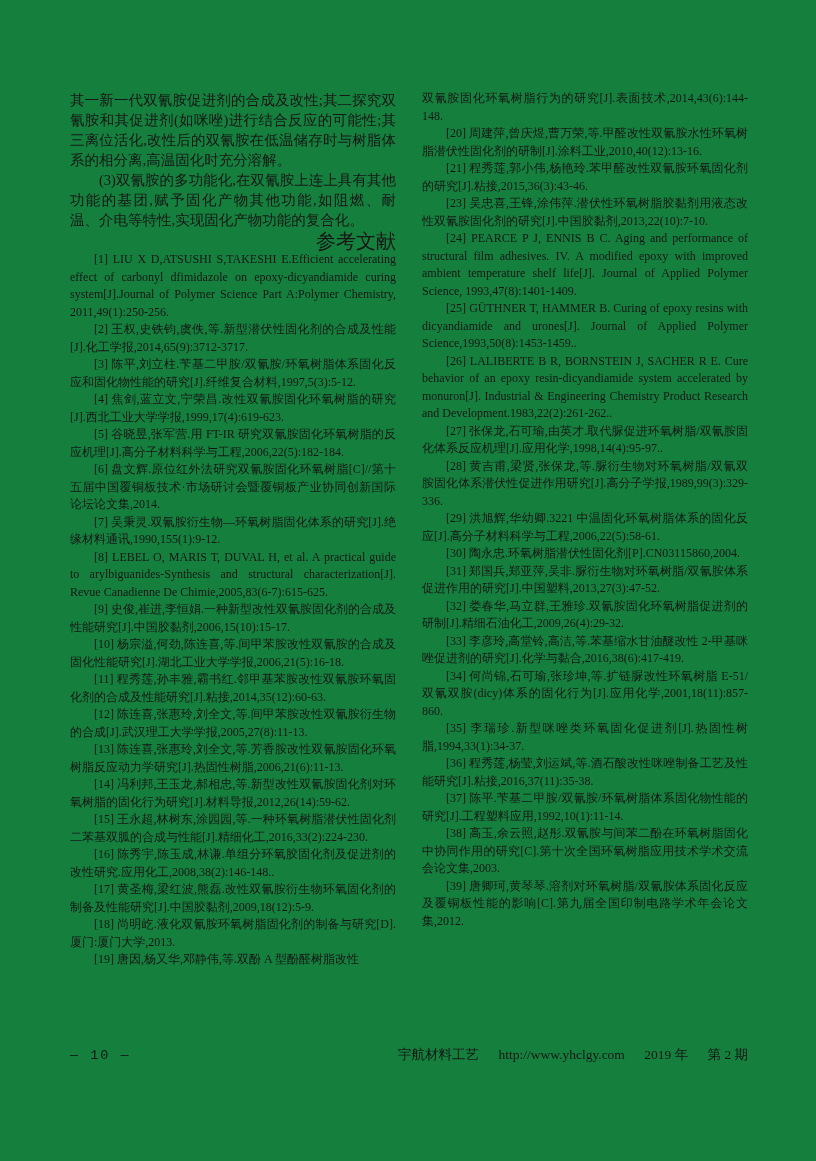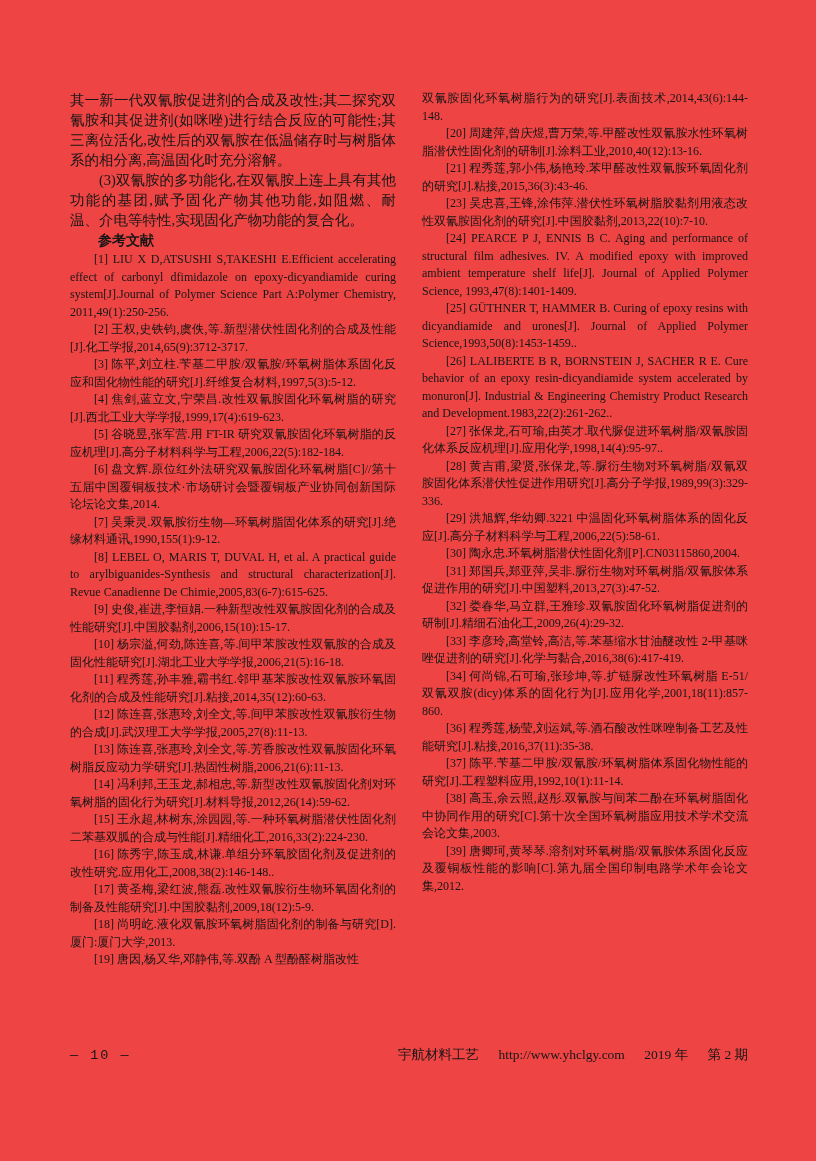--- a/index.html
+++ b/index.html
@@ -4,21 +4,21 @@
 <style>
   html, body {
     margin: 0;
     padding: 0;
     background: #ffffff;
   }
   .page {
     position: relative;
     width: 816px;
     height: 1161px;
-    background: #ef4444;
+    background: #15803d;
     color: #161616;
     font-family: "Liberation Serif", "DejaVu Serif", serif;
     overflow: hidden;
   }
   .columns {
     position: absolute;
     left: 70px;
     top: 90px;
     width: 678px;
     display: flex;
@@ -31,26 +31,27 @@
   .body-para {
     font-size: 14.5px;
     line-height: 20px;
     text-align: justify;
     margin: 0;
   }
   .indent {
     text-indent: 2em;
   }
   .refs-heading {
-    font-size: 14px;
+    font-size: 20px;
     line-height: 20px;
-    font-weight: bold;
+    font-weight: normal;
     text-indent: 2em;
     margin: 0;
     padding-top: 1px;
+    text-align: right;
   }
   .ref {
     font-size: 12px;
     line-height: 17.5px;
     text-align: justify;
     text-indent: 2em;
     margin: 0;
   }
   .ref.cont {
     text-indent: 0;
@@ -121,20 +122,21 @@
           <p class="ref">[25] GÜTHNER T, HAMMER B. Curing of epoxy resins with dicyandiamide and urones[J]. Journal of Applied Polymer Science,1993,50(8):1453-1459..</p>
           <p class="ref">[26] LALIBERTE B R, BORNSTEIN J, SACHER R E. Cure behavior of an epoxy resin-dicyandiamide system accelerated by monuron[J]. Industrial &amp; Engineering Chemistry Product Research and Development.1983,22(2):261-262..</p>
           <p class="ref">[27] 张保龙,石可瑜,由英才.取代脲促进环氧树脂/双氰胺固化体系反应机理[J].应用化学,1998,14(4):95-97..</p>
           <p class="ref">[28] 黄吉甫,梁贤,张保龙,等.脲衍生物对环氧树脂/双氰双胺固化体系潜伏性促进作用研究[J].高分子学报,1989,99(3):329-336.</p>
           <p class="ref">[29] 洪旭辉,华幼卿.3221 中温固化环氧树脂体系的固化反应[J].高分子材料科学与工程,2006,22(5):58-61.</p>
           <p class="ref">[30] 陶永忠.环氧树脂潜伏性固化剂[P].CN03115860,2004.</p>
           <p class="ref">[31] 郑国兵,郑亚萍,吴非.脲衍生物对环氧树脂/双氰胺体系促进作用的研究[J].中国塑料,2013,27(3):47-52.</p>
           <p class="ref">[32] 娄春华,马立群,王雅珍.双氰胺固化环氧树脂促进剂的研制[J].精细石油化工,2009,26(4):29-32.</p>
           <p class="ref">[33] 李彦玲,高堂铃,高洁,等.苯基缩水甘油醚改性 2-甲基咪唑促进剂的研究[J].化学与黏合,2016,38(6):417-419.</p>
           <p class="ref">[34] 何尚锦,石可瑜,张珍坤,等.扩链脲改性环氧树脂 E-51/双氰双胺(dicy)体系的固化行为[J].应用化学,2001,18(11):857-860.</p>
+          <p class="ref">[35] 李瑞珍.新型咪唑类环氧固化促进剂[J].热固性树脂,1994,33(1):34-37.</p>
           <p class="ref">[36] 程秀莲,杨莹,刘运斌,等.酒石酸改性咪唑制备工艺及性能研究[J].粘接,2016,37(11):35-38.</p>
           <p class="ref">[37] 陈平.苄基二甲胺/双氰胺/环氧树脂体系固化物性能的研究[J].工程塑料应用,1992,10(1):11-14.</p>
           <p class="ref">[38] 高玉,余云照,赵彤.双氰胺与间苯二酚在环氧树脂固化中协同作用的研究[C].第十次全国环氧树脂应用技术学术交流会论文集,2003.</p>
           <p class="ref">[39] 唐卿珂,黄琴琴.溶剂对环氧树脂/双氰胺体系固化反应及覆铜板性能的影响[C].第九届全国印制电路学术年会论文集,2012.</p>
         </div>
     </div>
 
   </div>
 
   <div class="footer-row">

